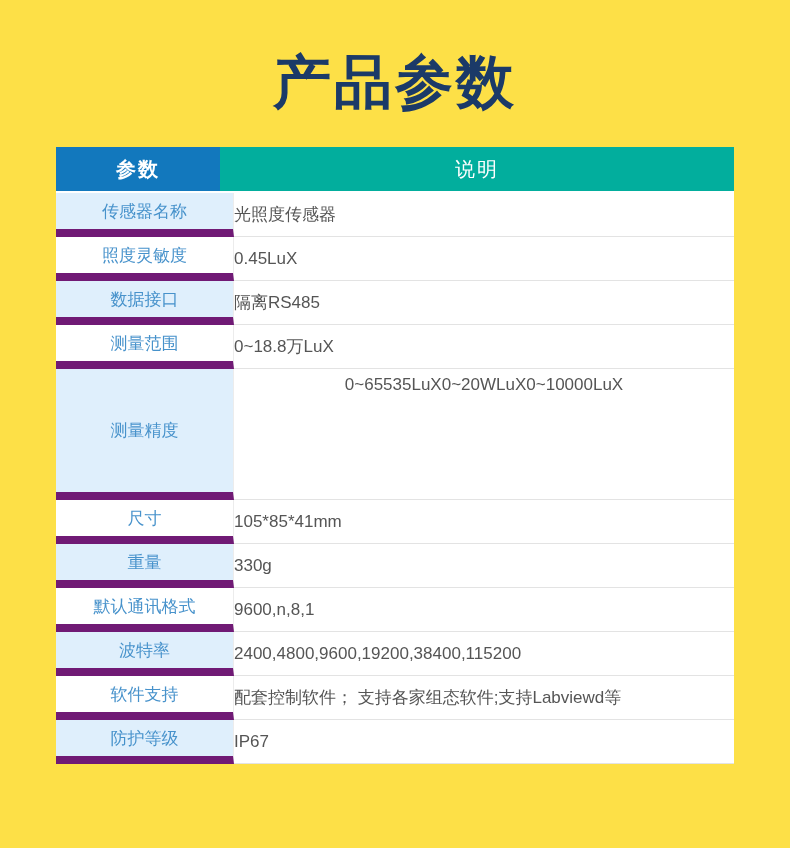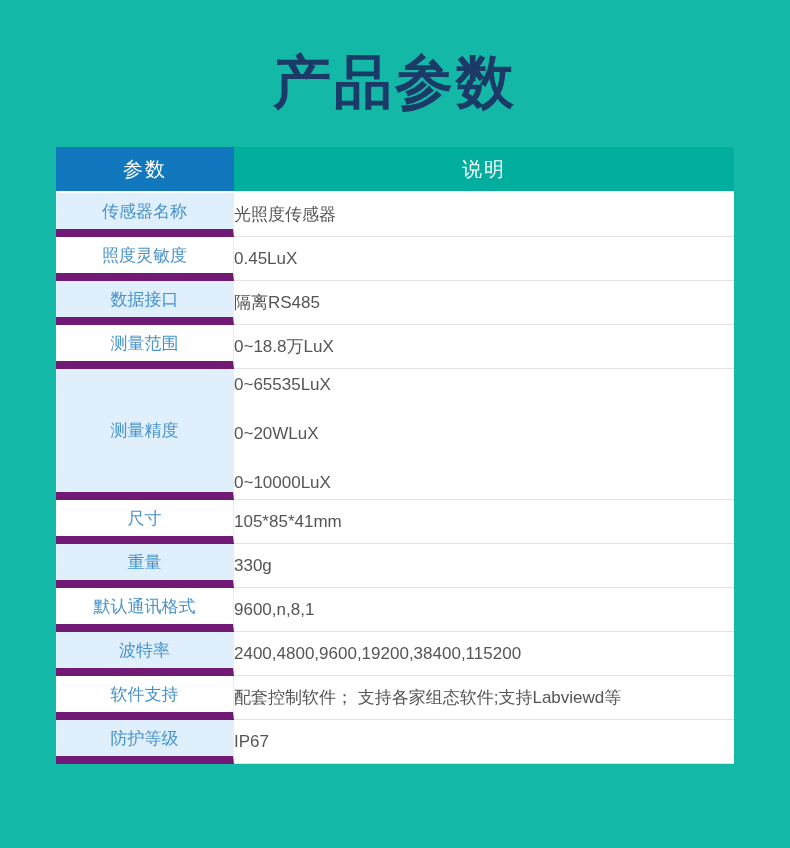--- a/index.html
+++ b/index.html
@@ -4,21 +4,21 @@
 <style>
   * { margin: 0; padding: 0; box-sizing: border-box; }
   html, body {
     width: 790px;
     background: #ffffff;
     font-family: "Liberation Sans", "DejaVu Sans", sans-serif;
   }
   .page {
     width: 790px;
     height: 848px;
-    background: #14b8a6;
+    background: #fde047;
     overflow: hidden;
   }
   .page-title {
     margin-top: 42px;
     text-align: center;
     font-size: 58px;
     font-weight: 900;
     letter-spacing: 3px;
     color: #1b3a68;
     line-height: 80px;
@@ -33,21 +33,21 @@
   }
   .header-cell {
     display: flex;
     align-items: center;
     justify-content: center;
     color: #ffffff;
     font-size: 20px;
     letter-spacing: 2px;
     border-bottom: 2px solid #ffffff;
   }
-  .header-cell.param { width: 178px; background: #1278bd; }
+  .header-cell.param { width: 164px; background: #1278bd; font-weight: bold; }
   .header-cell.desc  { flex: 1;      background: #02ae9d; }
   .row {
     display: flex;
     height: 44px;
   }
   .row.tall { height: 131px; }
   .param-cell {
     width: 178px;
     display: flex;
     align-items: center;
@@ -62,23 +62,22 @@
   .value-cell {
     flex: 1;
     display: flex;
     align-items: center;
     font-size: 17px;
     color: #555555;
     background: #ffffff;
     border-bottom: 1px solid #e3e3e3;
   }
   .row.tall .value-cell {
-    flex-direction: column;
     align-items: flex-start;
-    justify-content: space-between;
+    justify-content: center;
     padding-top: 6px;
     padding-bottom: 6px;
   }
   .multiline-value { line-height: 20px; }
 </style>
 </head>
 <body>
 
 <div class="page">
 

